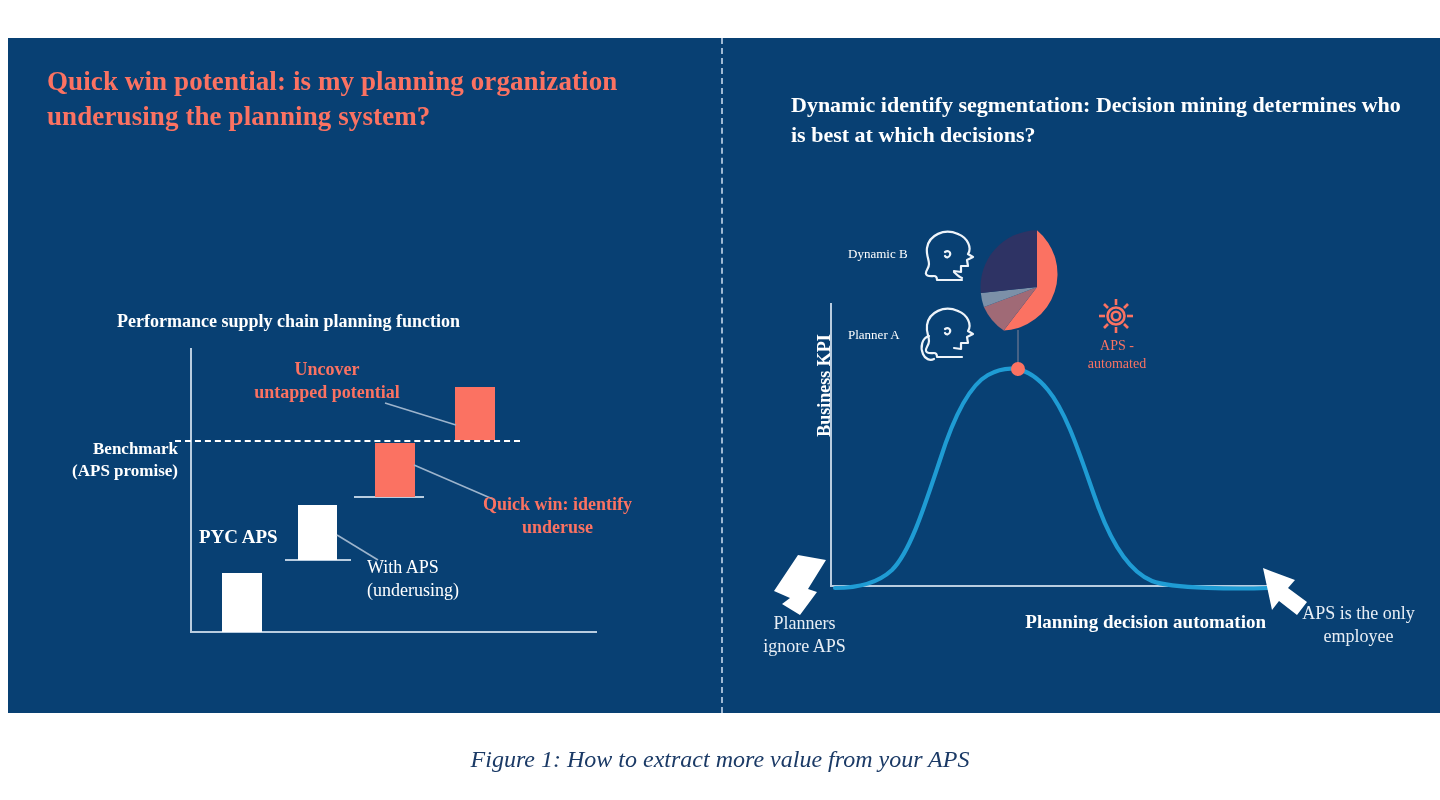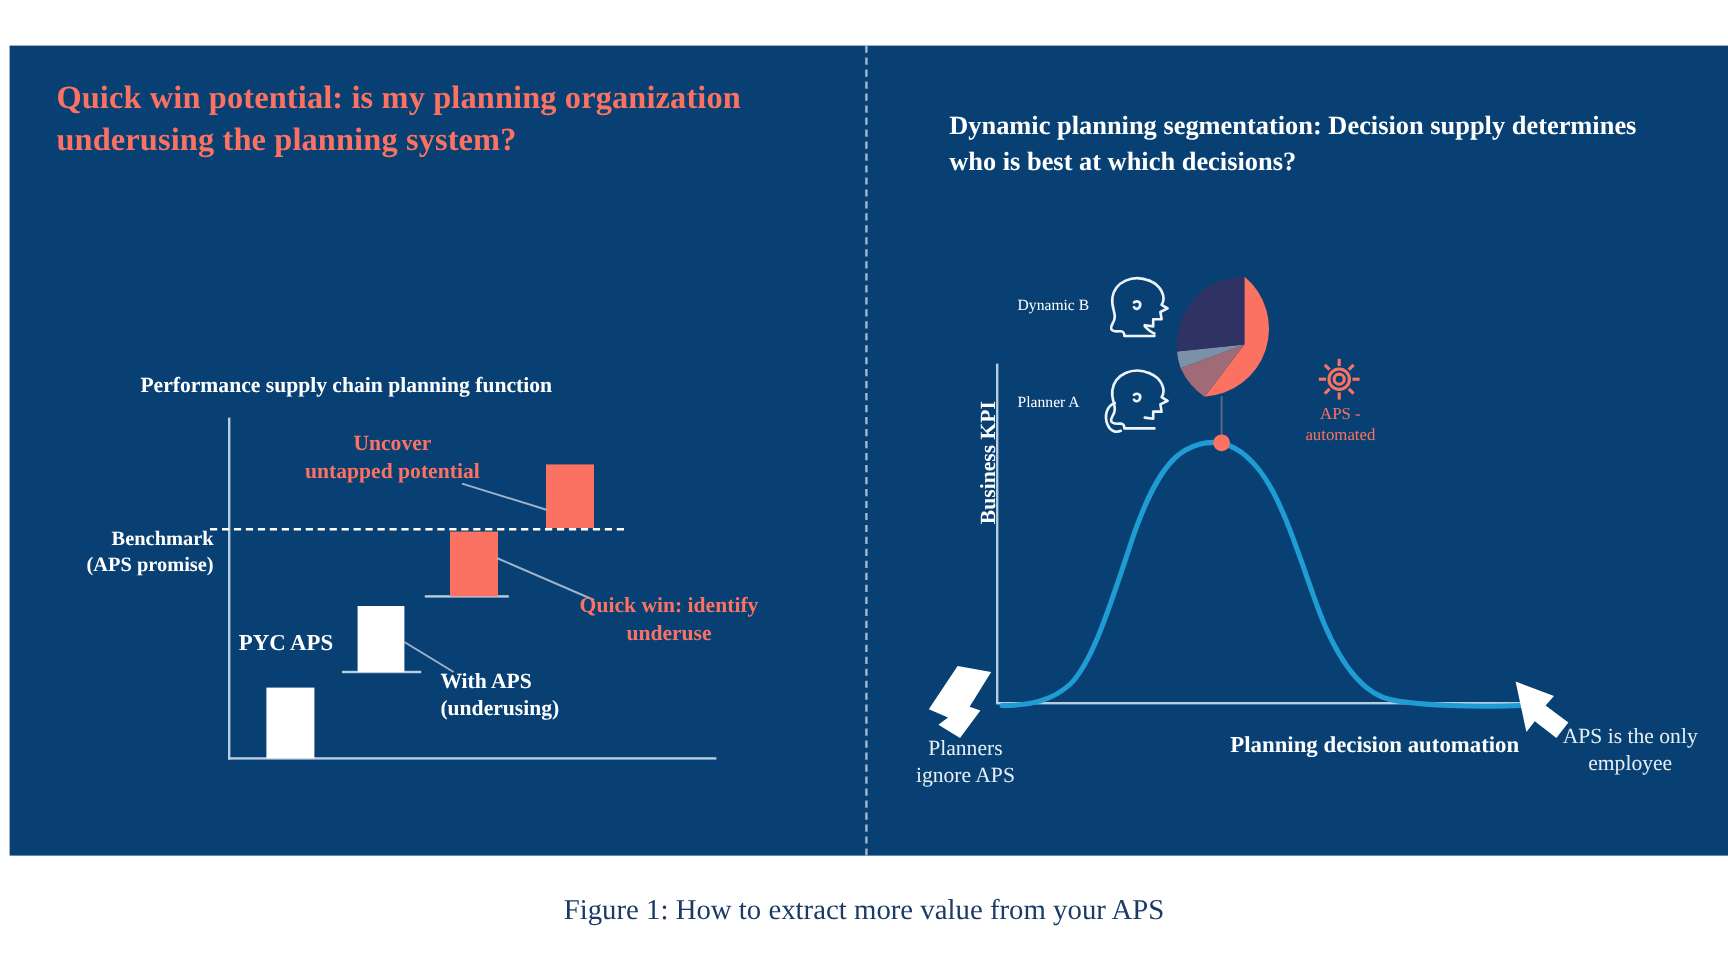--- a/index.html
+++ b/index.html
@@ -24,21 +24,21 @@
   .l-yaxis{position:absolute;left:190px;top:348px;width:2px;height:285px;background:#b9cde0;}
   .l-xaxis{position:absolute;left:190px;top:631px;width:407px;height:2px;background:#b9cde0;}
   .l-bench{position:absolute;left:175px;top:440px;width:345px;height:0;
            border-top:2px dashed #ffffff;}
 
   .bar{position:absolute;}
   .bar-white{background:#ffffff;}
   .bar-coral{background:#fb7262;}
   .step{position:absolute;height:2px;background:#b9cde0;}
 
-  .lbl{position:absolute;color:#ffffff;font-family:"Liberation Serif",serif;font-weight:bold;}
+  .lbl{position:absolute;color:#ffffff;font-family:"Liberation Serif",serif;}
   #lbl-benchmark{left:38px;top:438px;width:140px;text-align:right;font-size:17px;
                  font-weight:700;line-height:1.28;}
   #lbl-pycaps{left:199px;top:526px;font-size:19px;font-weight:700;}
   #lbl-withaps{left:367px;top:556px;font-size:18px;line-height:1.30;}
   #lbl-uncover{left:222px;top:358px;width:210px;text-align:center;font-size:18px;
                font-weight:700;color:#fb7262;line-height:1.28;}
   #lbl-quickwin{left:460px;top:493px;width:195px;text-align:center;font-size:18px;
                 font-weight:700;color:#fb7262;line-height:1.28;}
 
   
@@ -59,21 +59,21 @@
   #note-right{left:1281px;top:602px;width:155px;}
 
   .planner-lbl{position:absolute;color:#ffffff;font-size:13px;}
   #planner-b-lbl{left:848px;top:246px;}
   #planner-a-lbl{left:848px;top:327px;}
 
   #aps-auto{position:absolute;left:1072px;top:337px;width:90px;text-align:center;
             color:#fb7262;font-size:14px;line-height:1.25;}
 
   .caption{position:absolute;left:0;top:746px;width:1440px;text-align:center;
-           color:#1b3a66;font-size:24px;
+           color:#1b3a66;font-style:italic;font-size:24px;
            font-family:"Liberation Serif",serif;}
   svg{display:block;overflow:visible;}
 </style>
 </head>
 <body>
 
 <div id="stage">
 
   <div class="panel"></div>
   <div class="divider"></div>
@@ -117,21 +117,21 @@
   <div class="lbl" id="lbl-uncover">
     <div>Uncover</div>
     <div>untapped potential</div>
   </div>
 
   <div class="lbl" id="lbl-quickwin">
     <div>Quick win: identify</div>
     <div>underuse</div>
   </div>
 
-  <div id="rhead">Dynamic planning segmentation: Decision supply determines who is best at which decisions?</div>
+  <div id="rhead">Dynamic identify segmentation: Decision mining determines who is best at which decisions?</div>
 
   <div class="r-yaxis"></div>
   <div class="r-xaxis"></div>
 
   <div id="r-ylabel">Business KPI</div>
   <div id="r-xlabel">Planning decision automation</div>
 
   <svg style="position:absolute;left:820px;top:290px;width:480px;height:320px;" viewBox="0 0 480 320">
     <path d="M 15 298 C 40 298 58 293 72 280
              C 90 262 104 218 120 170

